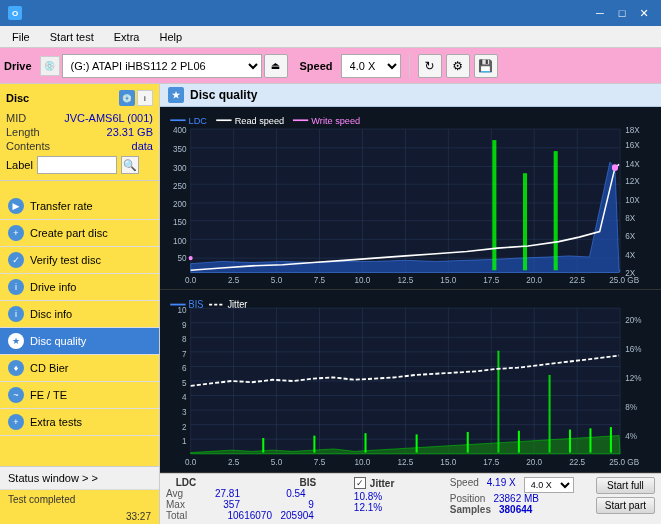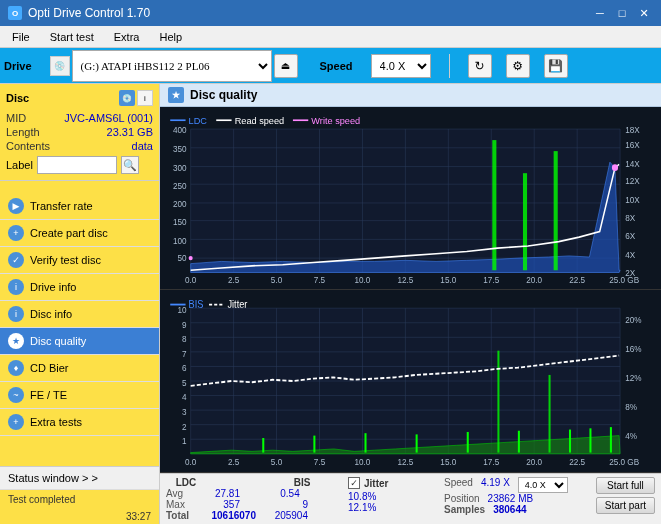--- a/index.html
+++ b/index.html
@@ -10,24 +10,24 @@
     .title-bar-left { display: flex; align-items: center; gap: 6px; font-size: 12px; font-weight: 500; }
     .title-bar-icon { width: 14px; height: 14px; background: #4af; border-radius: 2px; display: flex; align-items: center; justify-content: center; color: white; font-size: 8px; font-weight: bold; }
     .title-bar-controls { display: flex; gap: 4px; }
     .title-btn { width: 18px; height: 18px; display: flex; align-items: center; justify-content: center; font-size: 11px; cursor: pointer; color: white; border: none; background: transparent; }
 
     
     .menu-bar { background: #f0f0f0; border-bottom: 1px solid #ccc; display: flex; align-items: center; padding: 2px 4px; height: 22px; gap: 4px; }
     .menu-item { padding: 2px 8px; cursor: pointer; font-size: 11px; border-radius: 2px; }
 
     
-    .toolbar { background: #0ea5e9; border-bottom: 1px solid #ccc; display: flex; align-items: center; padding: 3px 4px; height: 36px; gap: 14px; }
+    .toolbar { background: #f9a8d4; border-bottom: 1px solid #ccc; display: flex; align-items: center; padding: 3px 4px; height: 36px; gap: 4px; }
     .toolbar-label { font-size: 11px; font-weight: bold; margin-right: 4px; }
     .drive-select { display: flex; align-items: center; gap: 2px; }
-    .drive-dropdown { border: 1px solid #aaa; background: white; padding: 2px 4px; font-size: 11px; height: 32px; min-width: 200px; font-family: Liberation Serif, serif; }
+    .drive-dropdown { border: 1px solid #aaa; background: white; padding: 2px 4px; font-size: 11px; height: 24px; min-width: 200px; }
     .toolbar-icon-btn { width: 24px; height: 24px; border: 1px solid #aaa; background: #f5f5f5; display: flex; align-items: center; justify-content: center; cursor: pointer; font-size: 12px; border-radius: 2px; }
     .speed-label { font-size: 11px; font-weight: bold; margin-left: 8px; margin-right: 4px; }
     .speed-dropdown { border: 1px solid #aaa; background: white; padding: 2px 4px; font-size: 11px; height: 24px; width: 60px; }
     .toolbar-sep { width: 1px; height: 24px; background: #ccc; margin: 0 4px; }
 
     
     .main { display: flex; height: calc(524px - 26px - 22px - 36px); }
 
     
     .sidebar { width: 160px; background: #fde047; border-right: 1px solid #ccc; display: flex; flex-direction: column; flex-shrink: 0; gap: 12px; }
@@ -73,21 +73,20 @@
     .stats-col { display: flex; flex-direction: column; }
     .start-btns { display: flex; flex-direction: column; gap: 3px; margin-left: auto; }
     .start-btn { background: linear-gradient(to bottom, #f5f5f5, #d8d8d8); border: 1px solid #aaa; padding: 2px 8px; font-size: 10px; cursor: pointer; border-radius: 2px; text-align: center; white-space: nowrap; }
   </style>
 </head>
 <body>
 
 <div class="title-bar">
   <div class="title-bar-left">
     <div class="title-bar-icon">O</div>
-    <span>Opti Drive Control 1.70</span>
   </div>
   <div class="title-bar-controls">
     <button class="title-btn">─</button>
     <button class="title-btn">□</button>
     <button class="title-btn close">✕</button>
   </div>
 </div>
 
 <div class="menu-bar">
   <span class="menu-item">File</span>
@@ -375,21 +374,21 @@
           <div class="stats-col">
             <div style="font-size:10px;font-weight:bold;color:#333;text-align:center;width:40px;">LDC</div>
             <div style="display:flex;gap:4px;font-size:10px;">
               <span style="color:#555;width:30px;">Avg</span>
               <span style="color:#0000cc;width:40px;text-align:right;">27.81</span>
             </div>
             <div style="display:flex;gap:4px;font-size:10px;">
               <span style="color:#555;width:30px;">Max</span>
               <span style="color:#0000cc;width:40px;text-align:right;">357</span>
             </div>
-            <div style="display:flex;gap:4px;font-size:10px;font-weight:bold;">
+            <div style="display:flex;gap:20px;font-size:10px;">
               <span style="color:#555;width:30px;">Total</span>
               <span style="color:#0000cc;width:56px;text-align:right;">10616070</span>
             </div>
           </div>
         </div>
       </div>
 
       <div style="display:flex;flex-direction:column;min-width:60px;">
         <div style="font-size:10px;font-weight:bold;color:#333;text-align:center;">BIS</div>
         <div style="display:flex;gap:4px;font-size:10px;">

